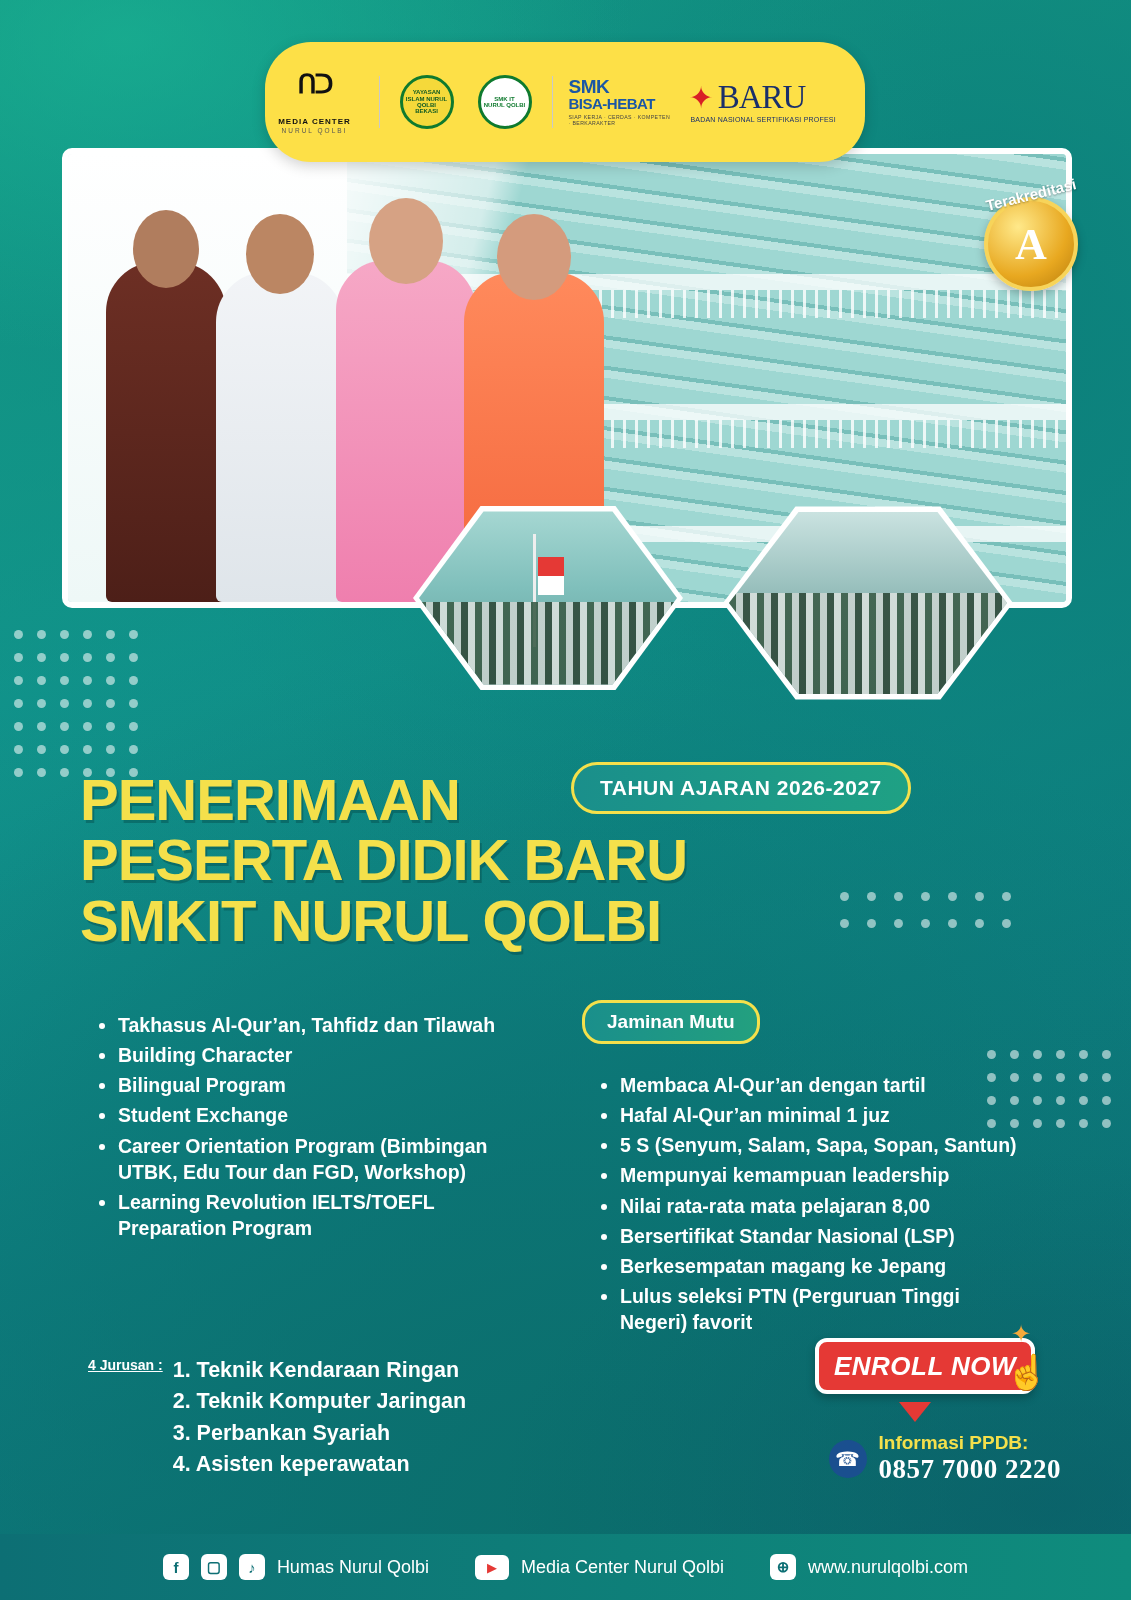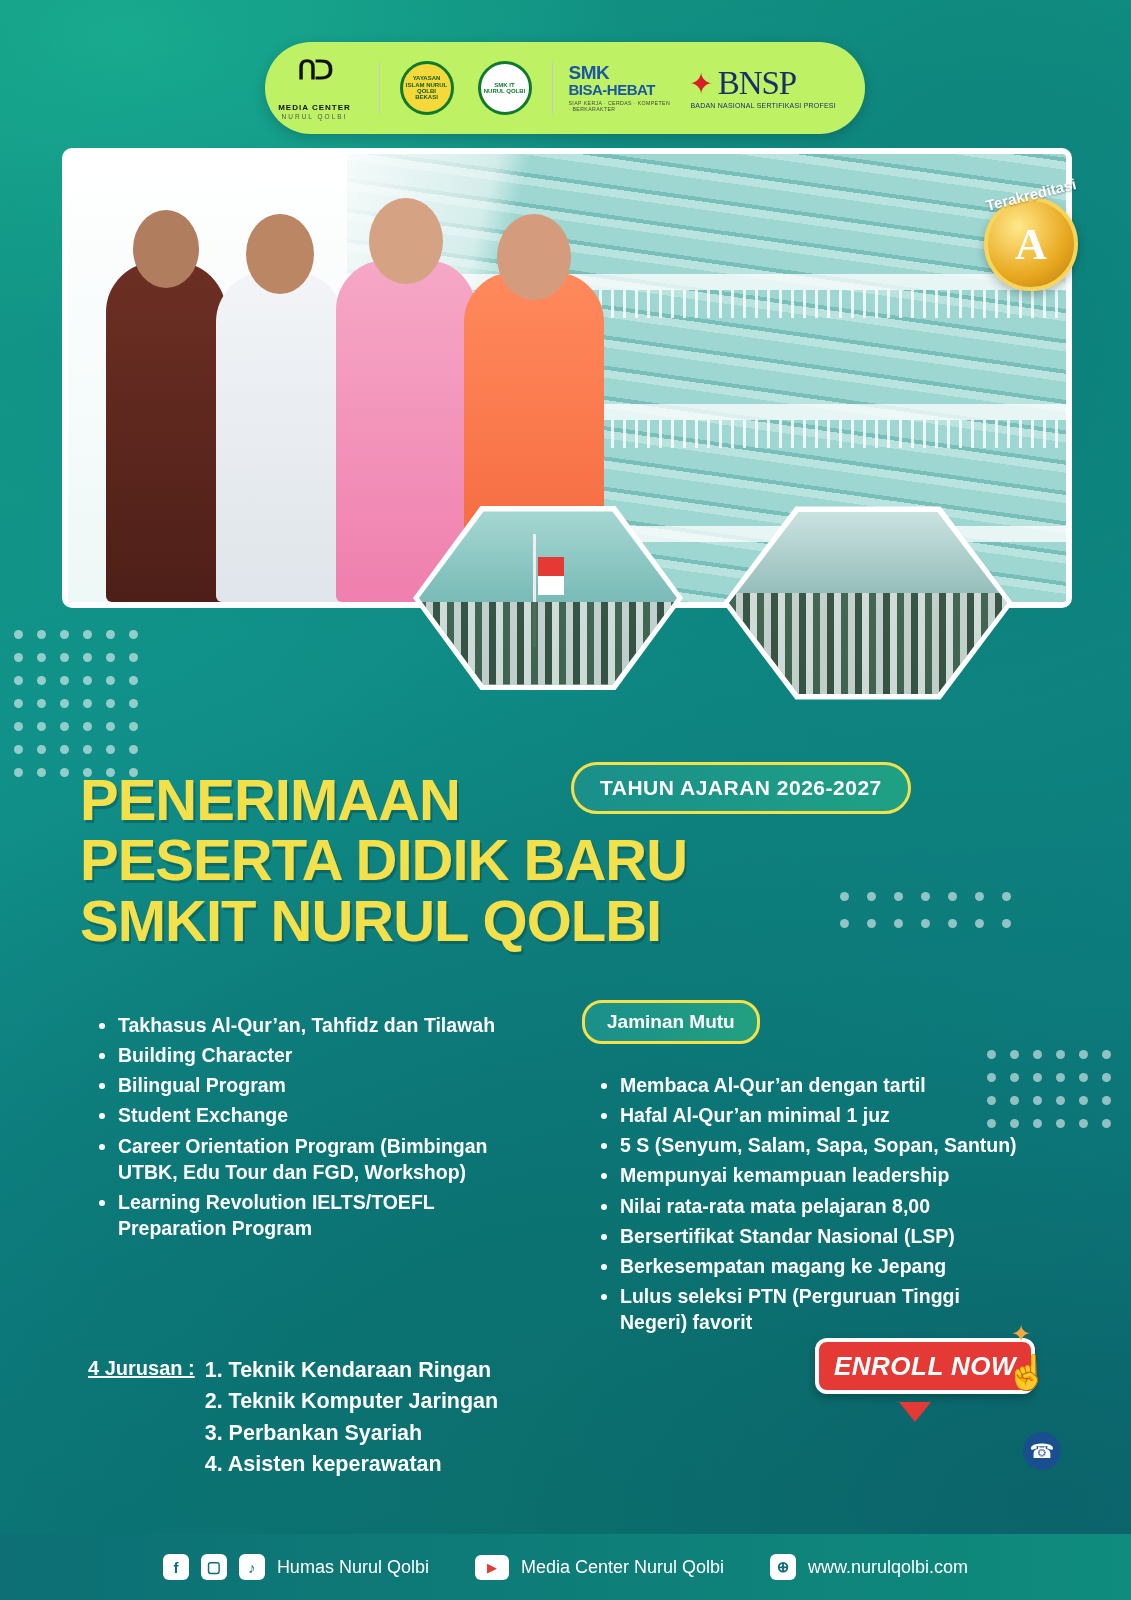--- a/index.html
+++ b/index.html
@@ -20,22 +20,22 @@
     content:"";position:absolute;left:-10%;top:-12%;width:70%;height:36%;
     background:radial-gradient(ellipse at 30% 40%, rgba(30,190,150,.55), rgba(30,190,150,0) 65%);
   }
   .bg-swoosh::after{
     content:"";position:absolute;right:-15%;bottom:-10%;width:75%;height:40%;
     background:radial-gradient(ellipse at 70% 60%, rgba(10,90,100,.55), rgba(10,90,100,0) 65%);
   }
 
   
   .logobar{
-    position:absolute;left:265px;top:42px;width:600px;height:92px;
-    background:#bef264;border-radius:46px;display:flex;align-items:center;
+    position:absolute;left:265px;top:42px;width:600px;height:120px;
+    background:#fde047;border-radius:46px;display:flex;align-items:center;
     justify-content:center;gap:16px;box-shadow:0 4px 14px rgba(0,0,0,.18);
     z-index:5;
   }
   .logo-media{display:flex;flex-direction:column;align-items:center;justify-content:center;width:96px;}
   .logo-media .mark{font-size:26px;font-weight:bold;color:#111;letter-spacing:-2px;line-height:1;}
   .logo-media .t1{font-size:8px;font-weight:bold;color:#111;letter-spacing:1px;margin-top:20px;}
   .logo-media .t2{font-size:6.5px;color:#555;letter-spacing:2px;margin-top:1px;}
   .divider{width:1px;height:52px;background:#c9c9c9;}
   .seal{width:62px;height:68px;display:flex;align-items:center;justify-content:center;position:relative;}
   .seal .ring{
@@ -138,21 +138,21 @@
   .col{width:450px;}
   .sec-pill{
     display:inline-flex;align-items:center;height:38px;padding:0 22px;border-radius:20px;
     border:3px solid #f4e04b;background:linear-gradient(90deg,#1a8f8b,#23a07f);
     color:#ffffff;font-size:19px;font-weight:bold;margin-bottom:16px;
   }
   ul.list{margin:12px;padding-left:26px;color:#ffffff;}
   ul.list li{font-size:19.5px;font-weight:bold;line-height:1.34;margin-bottom:4px;}
 
   .jurusan{position:absolute;left:88px;top:1355px;z-index:7;display:flex;gap:10px;}
-  .jur-label{color:#ffffff;font-size:20px;font-weight:bold;text-decoration:underline;padding-top:2px;white-space:nowrap;}
+  .jur-label{color:#ffffff;font-size:14px;font-weight:bold;text-decoration:underline;padding-top:2px;white-space:nowrap;}
   .jur-list{margin:0;padding:0;list-style:none;color:#ffffff;}
   .jur-list li{font-size:21.5px;font-weight:bold;line-height:1.46;}
 
   
   .enroll{position:absolute;right:96px;top:1338px;width:220px;height:70px;z-index:8;}
   .enroll .btn{
     width:100%;height:56px;background:#e53935;border-radius:12px;
     border:4px solid #ffffff;box-sizing:border-box;display:flex;align-items:center;justify-content:center;
     color:#ffffff;font-size:26px;font-weight:bold;font-style:italic;letter-spacing:.5px;
     box-shadow:0 4px 8px rgba(0,0,0,.25);
@@ -206,21 +206,21 @@
   </div>
   <div class="divider"></div>
   <div class="smk-logo">
     <div class="l1">SMK</div>
     <div class="l2">BISA-HEBAT</div>
     <div class="l3">SIAP KERJA · CERDAS · KOMPETEN · BERKARAKTER</div>
   </div>
   <div class="bnsp">
     <div class="row">
       <span class="bird">✦</span>
-      <span class="nm">BNSP</span>
+      <span class="nm">BARU</span>
     </div>
     <div class="sub">BADAN NASIONAL SERTIFIKASI PROFESI</div>
   </div>
 </div>
 
 <div class="hero">
   <div class="sky"></div>
   <div class="bld">
     <div class="floor" style="top:120px"></div>
     <div class="rail" style="top:136px"></div>
@@ -396,20 +396,24 @@
 
 <div class="enroll">
   <span class="spark">✦</span>
   <div class="btn">ENROLL NOW</div>
   <div class="tail"></div>
   <span class="hand">☝</span>
 </div>
 
 <div class="info">
   <div class="circ">☎</div>
+  <div class="txt">
+    <div class="l1">Informasi PPDB:</div>
+    <div class="l2">0857 7000 2220</div>
+  </div>
 </div>
 
 <div class="footer">
   <div class="ic">f</div>
   <div class="ic">▢</div>
   <div class="ic">♪</div>
   <div class="lbl">Humas Nurul Qolbi</div>
   <div class="gap"></div>
   <div class="yt">▶</div>
   <div class="lbl">Media Center Nurul Qolbi</div>

